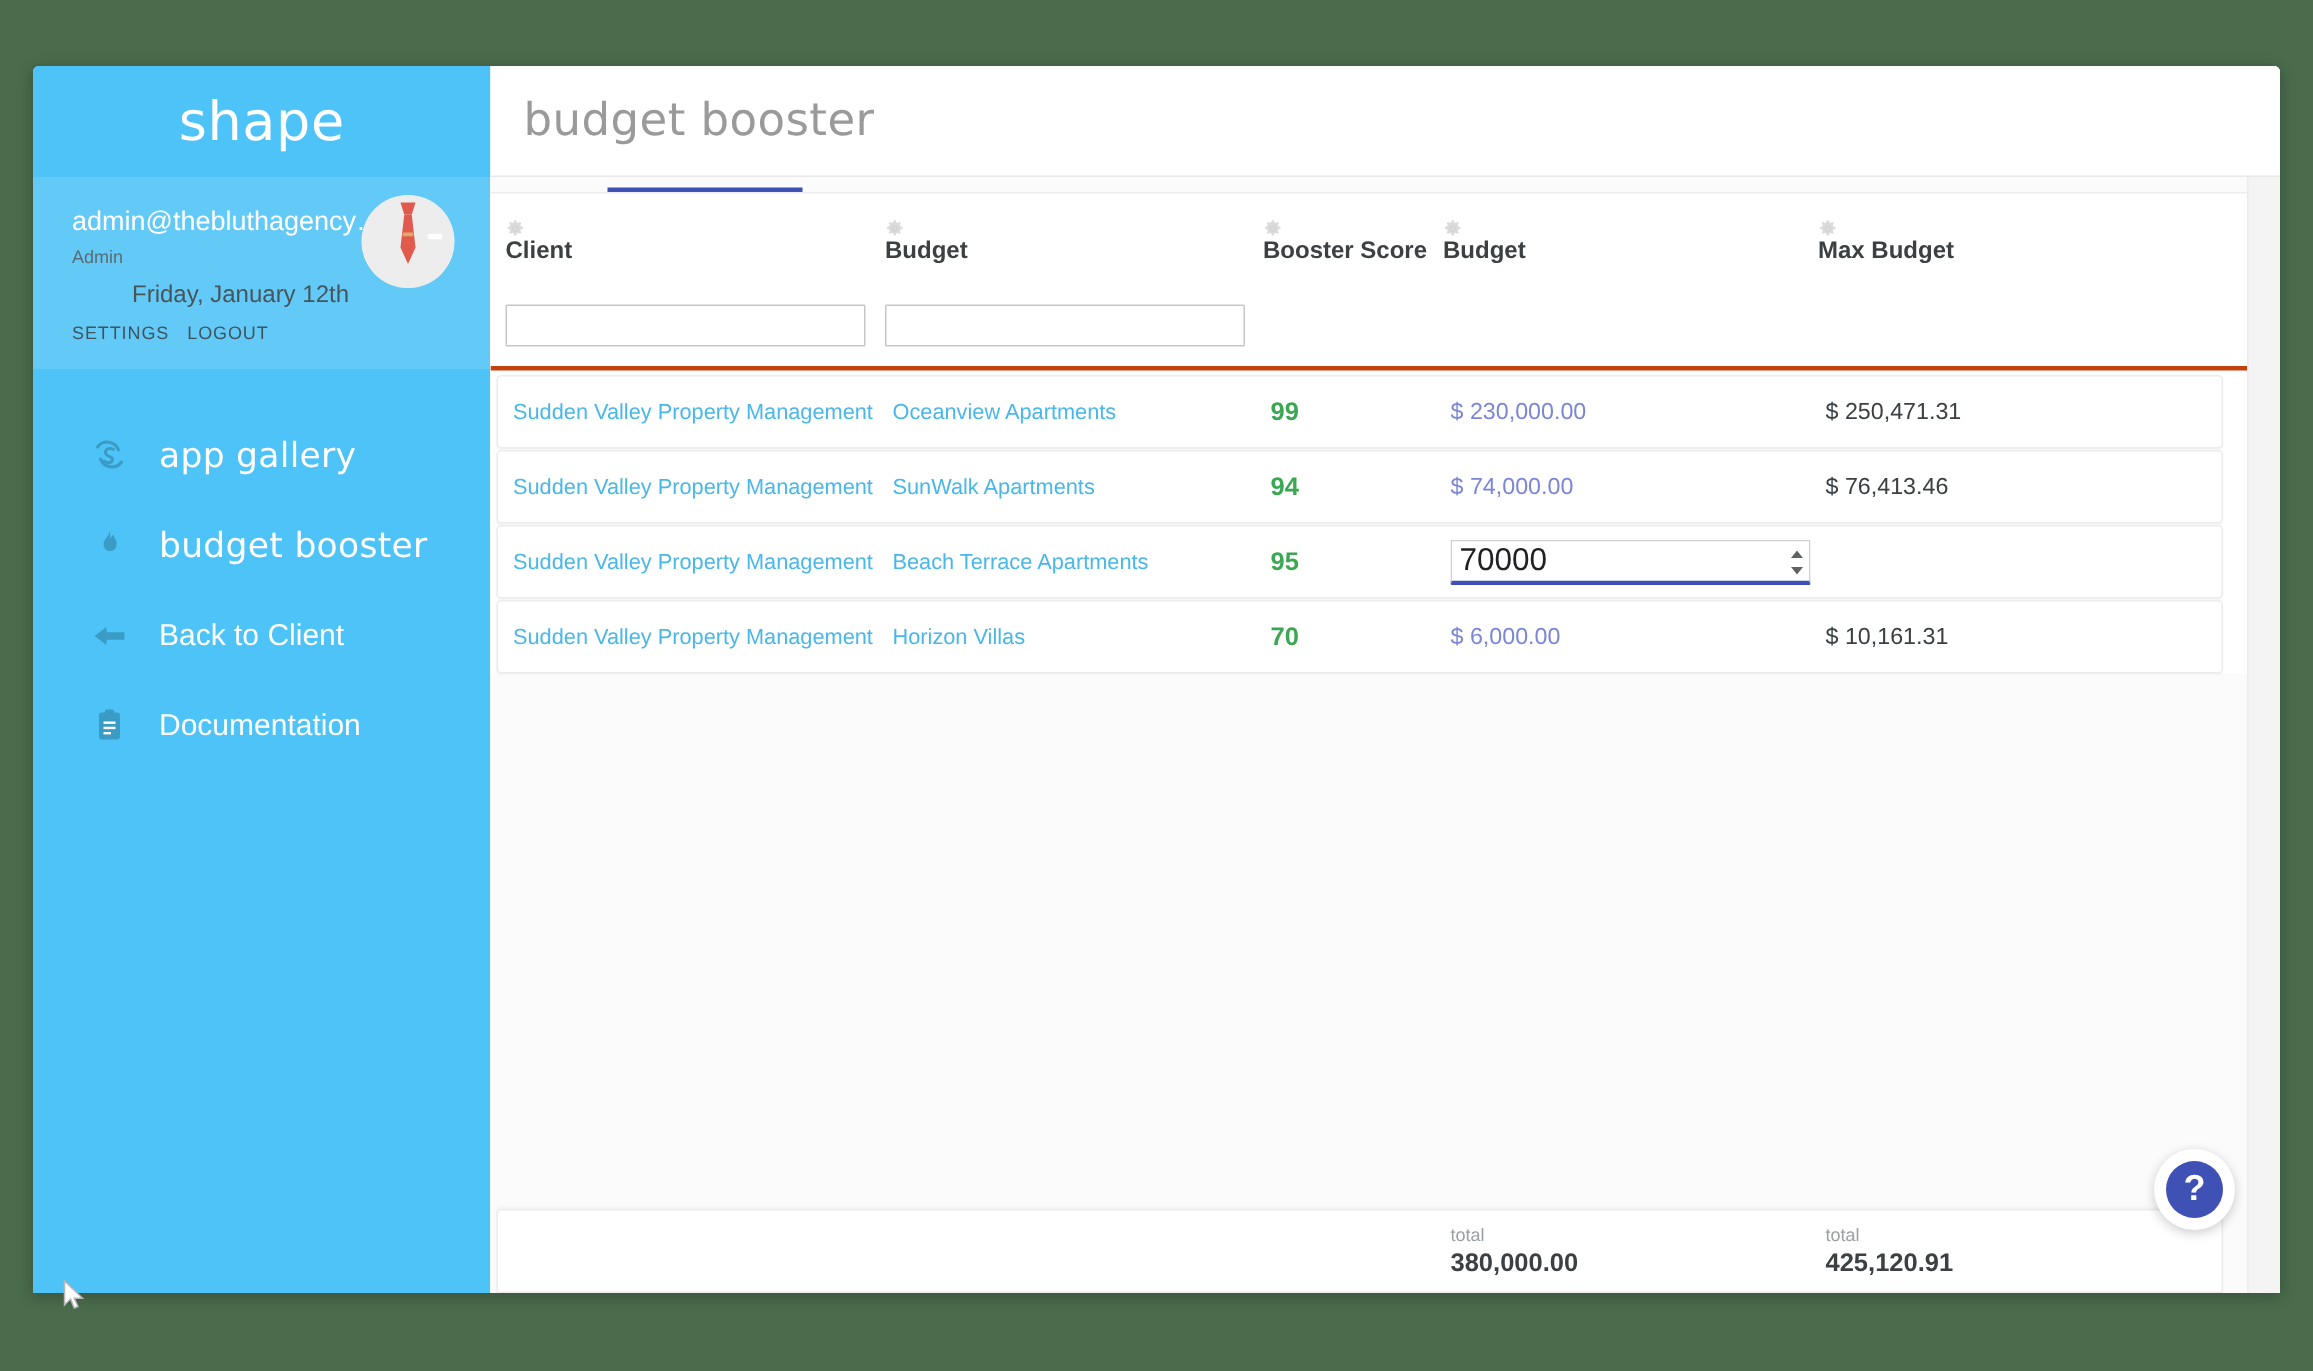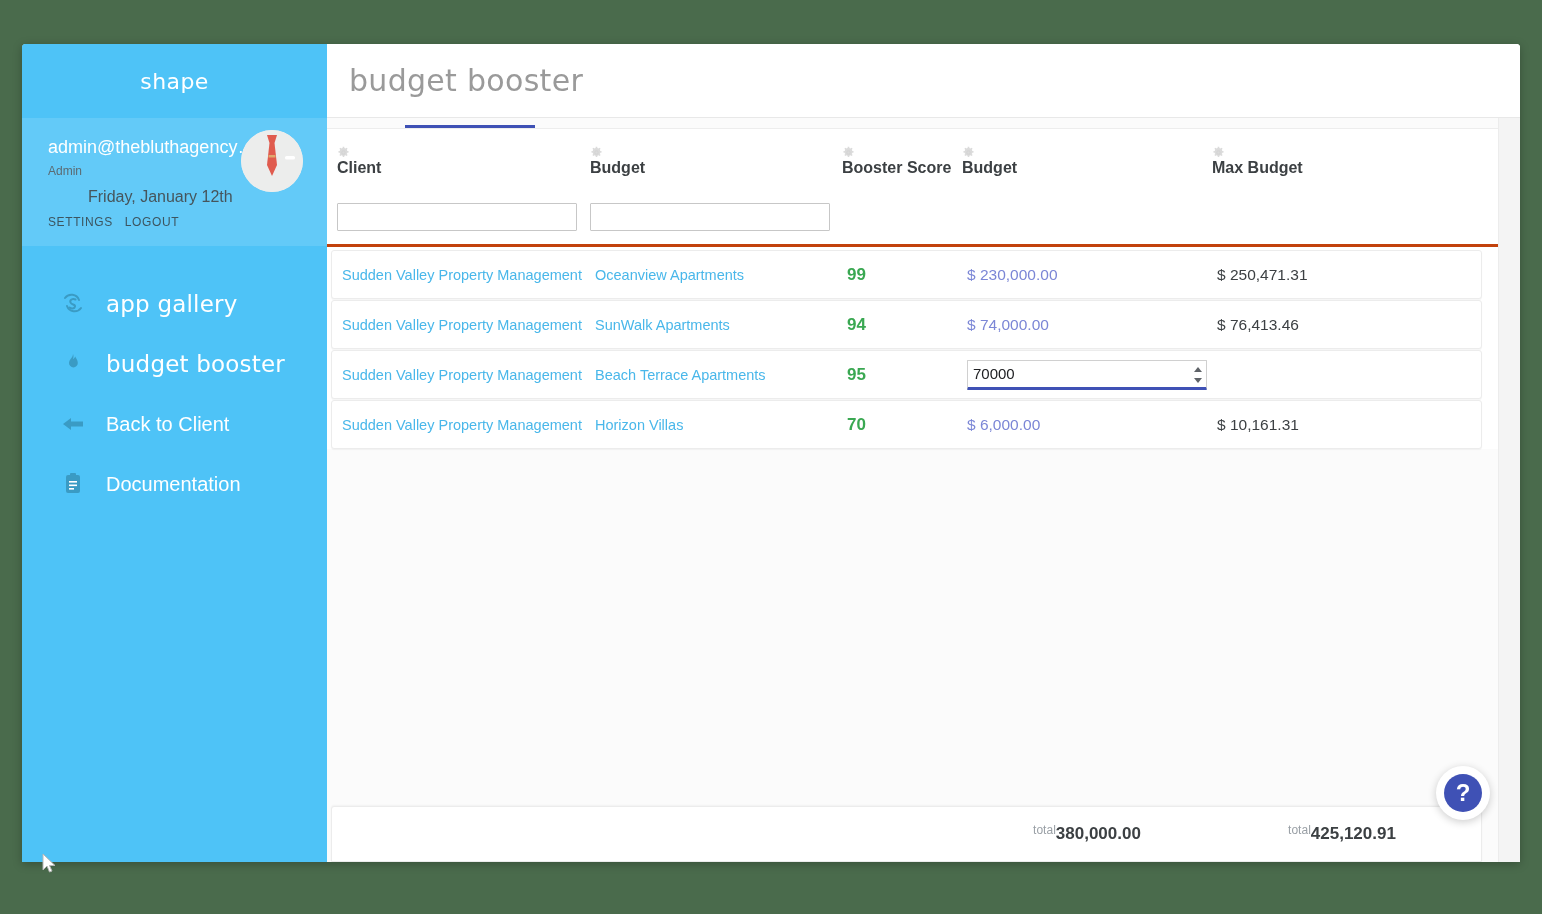--- a/index.html
+++ b/index.html
@@ -29,21 +29,21 @@
     flex: 0 0 305px;
     position: relative;
   }
   .brand {
     height: 74px;
     display: flex; align-items: center; justify-content: center;
     background: #4ec3f7;
   }
   .brand-logo {
     color: #fff;
-    font-size: 22px;
+    font-size: 36px;
     font-weight: 400;
     letter-spacing: .4px;
     font-family: "DejaVu Sans", sans-serif;
   }
   .user-panel {
     background: rgba(255,255,255,.12);
     padding: 18px 0 16px 26px;
     position: relative;
     height: 128px;
   }
@@ -249,21 +249,21 @@
     position: relative;
     width: 240px;
     height: 30px;
   }
   .edit-input {
     width: 240px; height: 30px;
     border: 1px solid #d0d0d0;
     border-bottom: 3px solid #3f51b5;
     background: #fff;
     font-family: "Liberation Sans", sans-serif;
-    font-size: 15px;
+    font-size: 21px;
     color: #202124;
     padding: 0 20px 0 5px;
     outline: none;
     border-radius: 1px;
   }
   .spinner {
     position: absolute;
     right: 4px; top: 50%;
     transform: translateY(-50%);
     width: 9px; height: 16px;
@@ -283,21 +283,21 @@
     position: absolute;
     left: 4px; right: 16px; bottom: 0;
     height: 56px;
     background: #fff;
     border: 1px solid #ececec;
     border-radius: 3px 3px 0 0;
     box-shadow: 0 -1px 2px rgba(0,0,0,.04);
     display: flex;
     align-items: center;
   }
-  .total-cell { display: flex; justify-content: center; padding-left: 10px; }
+  .total-cell { display: flex; flex-direction: column; justify-content: center; padding-left: 10px; }
   .total-label { color: #9aa0a6; font-size: 12px; line-height: 15px; }
   .total-value { color: #3c4043; font-size: 17px; font-weight: bold; line-height: 22px; }
 
   
   .help-fab {
     position: absolute;
     right: 30px; bottom: 42px;
     width: 54px; height: 54px;
     border-radius: 50%;
     background: #ffffff;

